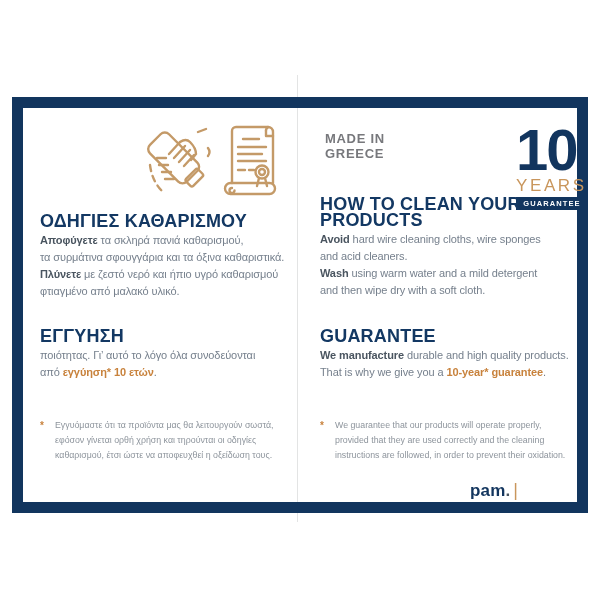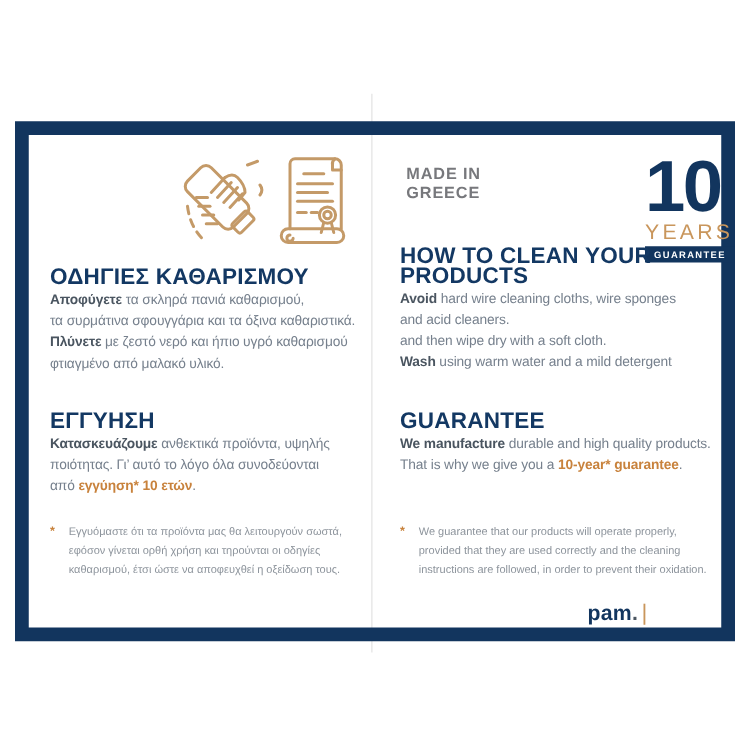--- a/index.html
+++ b/index.html
@@ -108,29 +108,28 @@
         <div class="line"><span class="seg-b">Πλύνετε</span><span class="seg-r"> με ζεστό νερό και ήπιο υγρό καθαρισμού</span></div>
         <div class="line"><span class="seg-r">φτιαγμένο από μαλακό υλικό.</span></div>
       </div>
   </div>
 
   <div class="section" style="left:320px;top:196px;">
     <h2 class="heading">HOW TO CLEAN YOUR PRODUCTS</h2>
     <div>
         <div class="line"><span class="seg-b">Avoid</span><span class="seg-r"> hard wire cleaning cloths, wire sponges</span></div>
         <div class="line"><span class="seg-r">and acid cleaners.</span></div>
+        <div class="line"><span class="seg-b">Wash</span><span class="seg-r"> using warm water and a mild detergent</span></div>
         <div class="line"><span class="seg-r">and then wipe dry with a soft cloth.</span></div>
-        <div class="line"><span class="seg-b">Wash</span><span class="seg-r"> using warm water and a mild detergent</span></div>
       </div>
   </div>
 
   <div class="section" style="left:40px;top:328px;">
     <h2 class="heading">ΕΓΓΥΗΣΗ</h2>
     <div>
-        <div class="line"><span class="seg-b">Κατασκευάζουμε</span><span class="seg-r"> ανθεκτικά προϊόντα, υψηλής</span></div>
         <div class="line"><span class="seg-r">ποιότητας. Γι’ αυτό το λόγο όλα συνοδεύονται</span></div>
         <div class="line"><span class="seg-r">από </span><span class="seg-a">εγγύηση* 10 ετών</span><span class="seg-r">.</span></div>
       </div>
   </div>
 
   <div class="section" style="left:320px;top:328px;">
     <h2 class="heading">GUARANTEE</h2>
     <div>
         <div class="line"><span class="seg-b">We manufacture</span><span class="seg-r"> durable and high quality products.</span></div>
         <div class="line"><span class="seg-r">That is why we give you a </span><span class="seg-a">10-year* guarantee</span><span class="seg-r">.</span></div>

